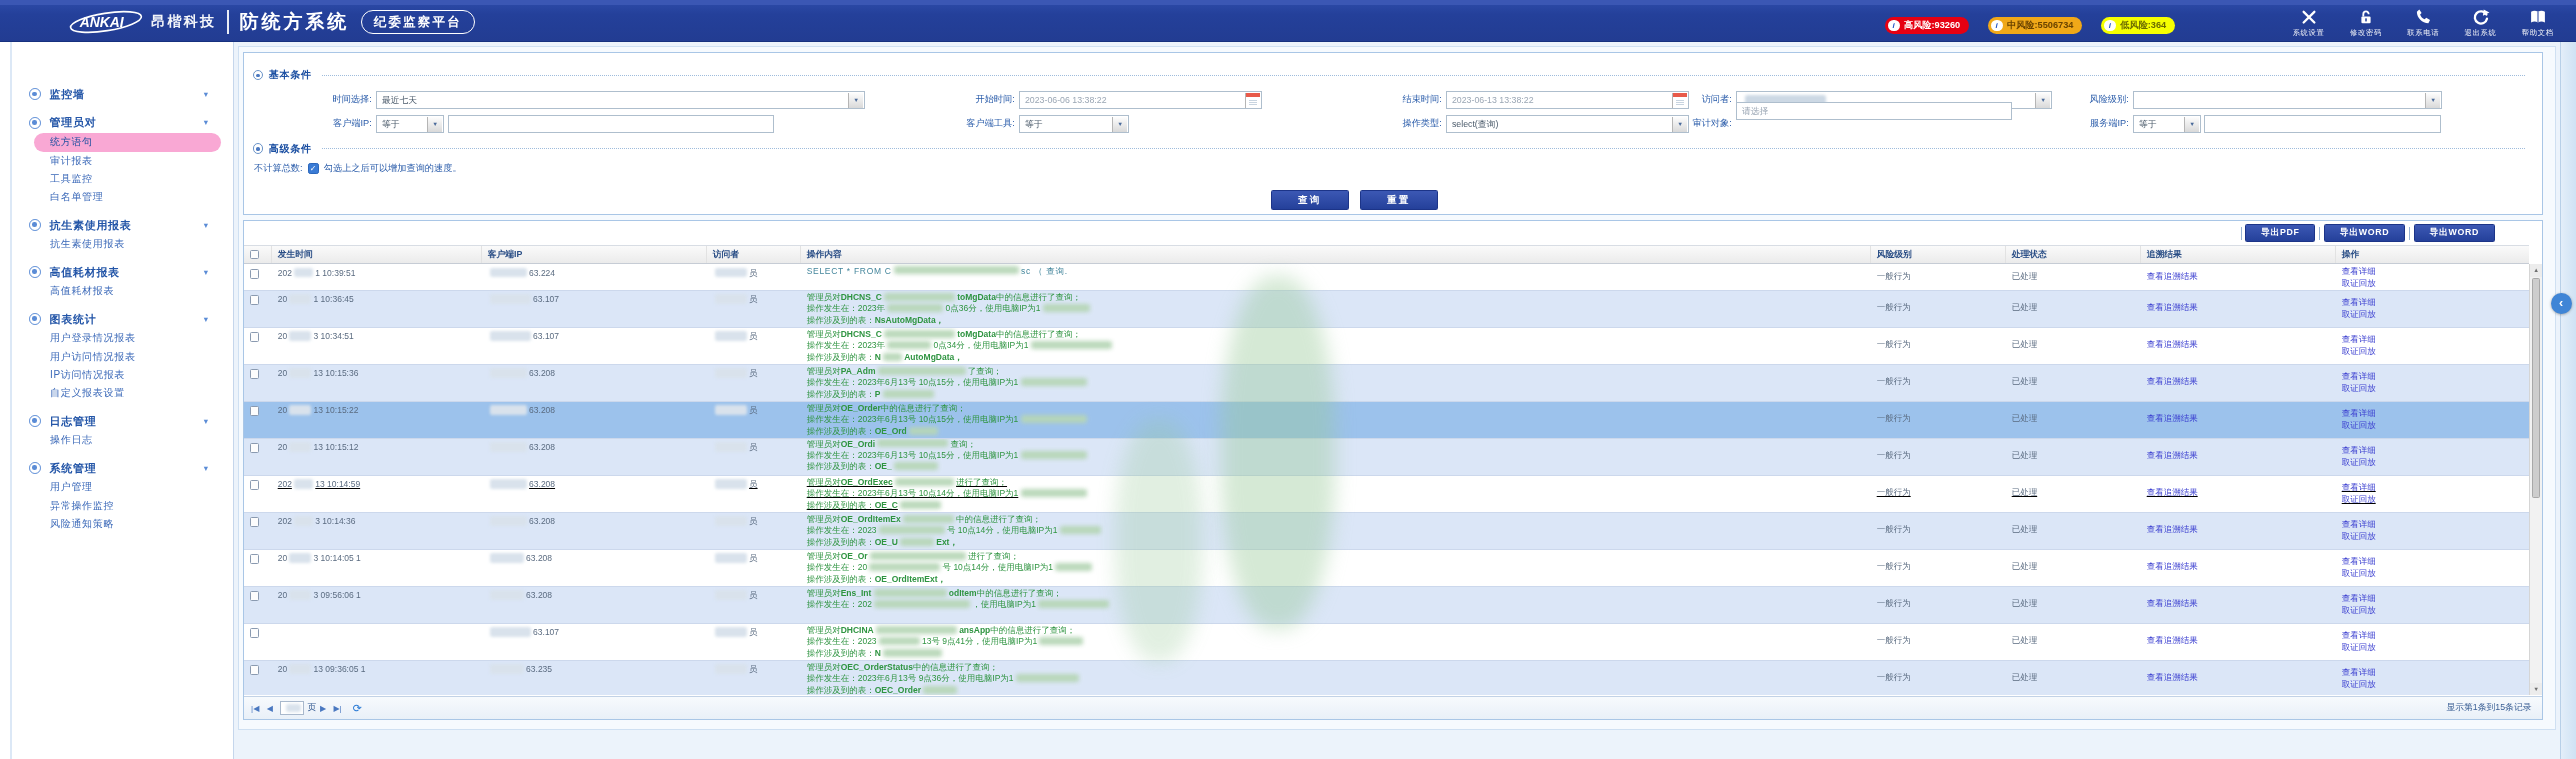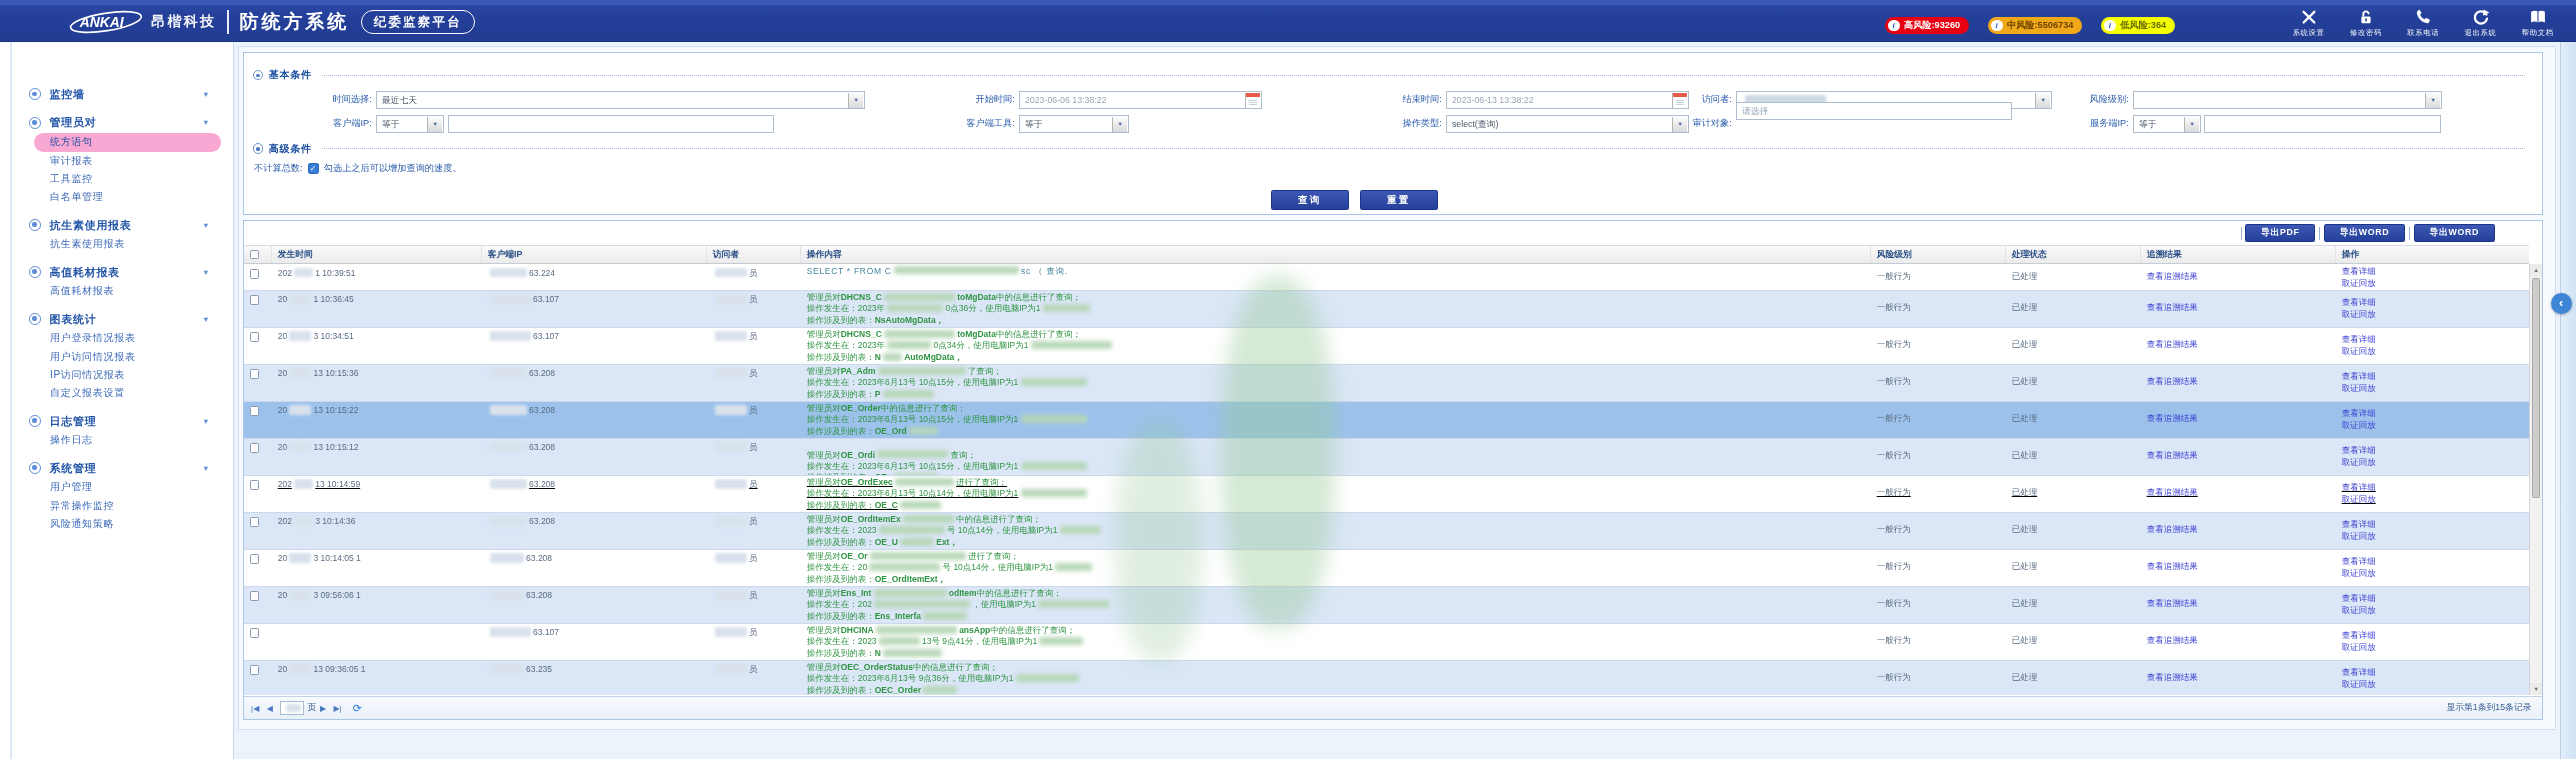--- a/index.html
+++ b/index.html
@@ -380,21 +380,21 @@
           <div class="cell" style="flex: 1 1 0%; padding-top: 6.6px;">
             <div class="link">查看详细</div>
             <div class="link">取证回放</div>
           </div>
         </div>
         <div class="row alt" style="height: 37px;">
           <div class="cell" style="width: 28px;"><span class="cb"></span></div>
           <div class="cell" style="width: 210px;"><span>20</span><span class="redact" style="width: 22px;"></span><span>13 10:15:12</span></div>
           <div class="cell" style="width: 225px;"><span class="redact" style="width: 37px;"></span><span>63.208</span></div>
           <div class="cell" style="width: 94px;"><span class="redact" style="width: 32px;"></span><span>员</span></div>
-          <div class="cell" style="width: 1070px; padding-top: 11px;">
+          <div class="cell" style="width: 1070px; padding-top: 0;">
             <div class="line"><span class="gt">管理员对</span><span class="gb">OE_Ordi</span><span class="gred" style="width: 71px;"></span><span class="gt">查询；</span></div>
             <div class="line"><span class="gt">操作发生在：2023年6月13号 10点15分，使用电脑IP为1</span><span class="gred" style="width: 66px;"></span></div>
             <div class="line"><span class="gt">操作涉及到的表：</span><span class="gb">OE_</span><span class="gred" style="width: 44px;"></span></div>
           </div>
           <div class="cell mid" style="width: 135px;"><span>一般行为</span></div>
           <div class="cell mid" style="width: 135px;"><span>已处理</span></div>
           <div class="cell mid" style="width: 195px;"><span class="link">查看追溯结果</span></div>
           <div class="cell" style="flex: 1 1 0%; padding-top: 6.6px;">
             <div class="link">查看详细</div>
             <div class="link">取证回放</div>
@@ -455,21 +455,20 @@
           </div>
         </div>
         <div class="row alt" style="height: 37px;">
           <div class="cell" style="width: 28px;"><span class="cb"></span></div>
           <div class="cell" style="width: 210px;"><span>20</span><span class="redact" style="width: 22px;"></span><span>3 09:56:06 1</span></div>
           <div class="cell" style="width: 225px;"><span class="redact" style="width: 34px;"></span><span>63.208</span></div>
           <div class="cell" style="width: 94px;"><span class="redact" style="width: 32px;"></span><span>员</span></div>
           <div class="cell" style="width: 1070px; padding-top: 1.5px;">
             <div class="line"><span class="gt">管理员对</span><span class="gb">Ens_Int</span><span class="gred" style="width: 73px;"></span><span class="gb">odItem</span><span class="gt">中的信息进行了查询；</span></div>
             <div class="line"><span class="gt">操作发生在：202</span><span class="gred" style="width: 96px;"></span><span class="gt">，使用电脑IP为1</span><span class="gred" style="width: 71px;"></span></div>
-            <div class="line"><span class="gt">操作涉及到的表：</span><span class="gb">Ens_Interfa</span><span class="gred" style="width: 44px;"></span></div>
           </div>
           <div class="cell mid" style="width: 135px;"><span>一般行为</span></div>
           <div class="cell mid" style="width: 135px;"><span>已处理</span></div>
           <div class="cell mid" style="width: 195px;"><span class="link">查看追溯结果</span></div>
           <div class="cell" style="flex: 1 1 0%; padding-top: 6.6px;">
             <div class="link">查看详细</div>
             <div class="link">取证回放</div>
           </div>
         </div>
         <div class="row" style="height: 37px;">

